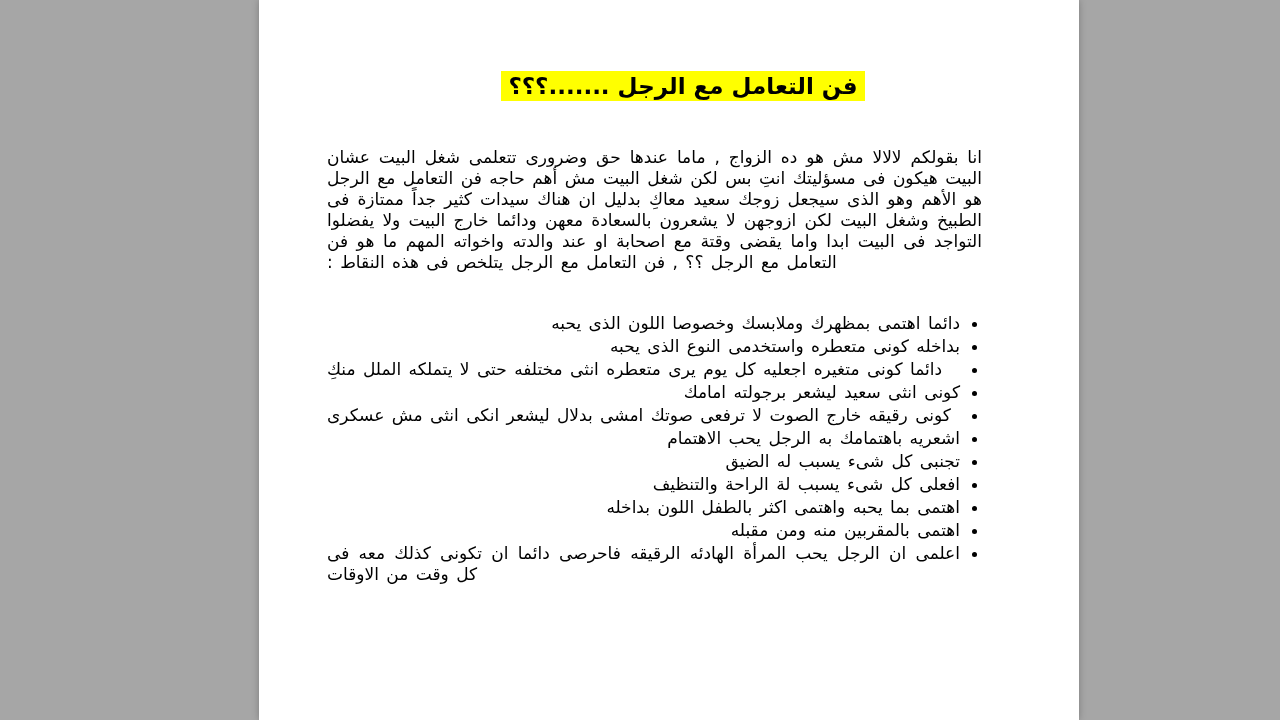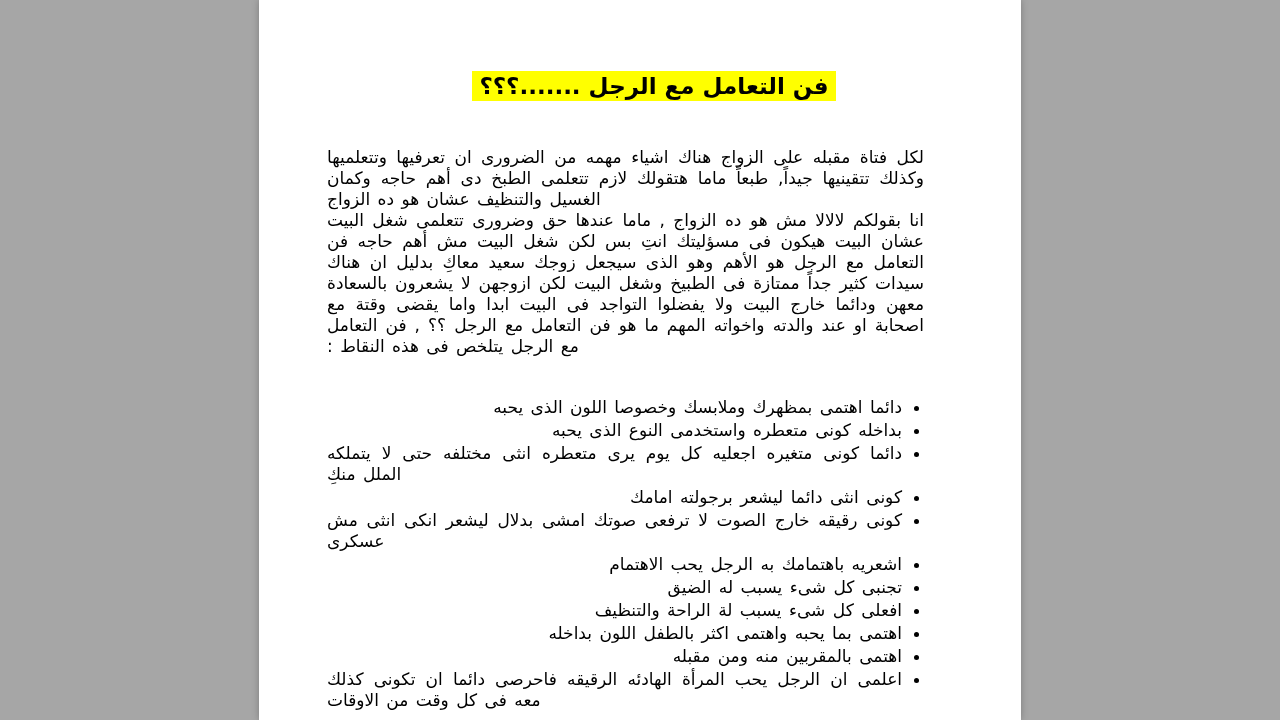--- a/index.html
+++ b/index.html
@@ -10,21 +10,21 @@
     background: #a6a6a6;
     font-family: "DejaVu Sans", sans-serif;
   }
   .viewport {
     position: relative;
     width: 1280px; height: 720px;
   }
   .page {
     position: absolute;
     left: 259px; top: 0;
-    width: 762px; height: 720px;
+    width: 820px; height: 720px;
     background: #ffffff;
     box-shadow: 0 0 7px rgba(0,0,0,0.25);
     overflow: hidden;
     padding-left: 28px;
   }
   .title-row {
     margin-top: 71px;
     text-align: center;
     direction: rtl;
   }
@@ -70,28 +70,27 @@
 <body>
 
 <div class="viewport">
   <div class="page">
 
     <div class="title-row">
       <span class="title-hl">فن التعامل مع الرجل .......؟؟؟</span>
     </div>
 
     <div class="body">
-      <p class="para">لكل فتاة  مقبله على الزواج هناك اشياء مهمه من الضرورى ان تعرفيها وتتعلميها وكذلك تتقينيها جيداً, طبعاً ماما هتقولك لازم تتعلمى الطبخ دى أهم حاجه وكمان الغسيل والتنظيف عشان هو ده الزواج</p>
       <p class="para">انا بقولكم لالالا مش هو ده الزواج , ماما عندها حق وضرورى تتعلمى شغل البيت عشان البيت هيكون فى مسؤليتك انتِ بس لكن شغل البيت مش أهم حاجه فن التعامل مع الرجل هو الأهم وهو الذى سيجعل زوجك سعيد معاكِ بدليل ان هناك سيدات كثير جداً ممتازة فى الطبيخ وشغل البيت لكن ازوجهن لا يشعرون بالسعادة معهن ودائما خارج البيت ولا يفضلوا التواجد فى البيت ابدا واما يقضى وقتة مع اصحابة او عند والدته  واخواته المهم ما هو فن التعامل مع الرجل ؟؟ , فن التعامل مع الرجل يتلخص فى هذه  النقاط :</p>
 
       <ul class="bullets">
         <li>دائما اهتمى بمظهرك وملابسك وخصوصا اللون الذى يحبه</li>
         <li>بداخله كونى متعطره واستخدمى النوع الذى يحبه</li>
         <li class="last-left">دائما كونى متغيره اجعليه كل يوم يرى متعطره انثى مختلفه حتى لا يتملكه الملل منكِ</li>
-        <li>كونى انثى دائما ليشعر برجولته امامك</li>
+        <li>كونى انثى سعيد ليشعر برجولته امامك</li>
         <li class="last-left">كونى رقيقه خارج الصوت لا ترفعى صوتك امشى بدلال ليشعر انكى انثى مش عسكرى</li>
         <li>اشعريه باهتمامك به الرجل يحب الاهتمام</li>
         <li>تجنبى كل شىء يسبب له الضيق</li>
         <li>افعلى كل شىء يسبب لة الراحة والتنظيف</li>
         <li>اهتمى بما يحبه واهتمى اكثر بالطفل اللون بداخله</li>
         <li>اهتمى بالمقربين منه ومن مقبله</li>
         <li class="last-left">اعلمى ان الرجل يحب المرأة الهادئه الرقيقه فاحرصى دائما ان تكونى كذلك معه فى كل وقت من الاوقات</li>
       </ul>
     </div>
 

